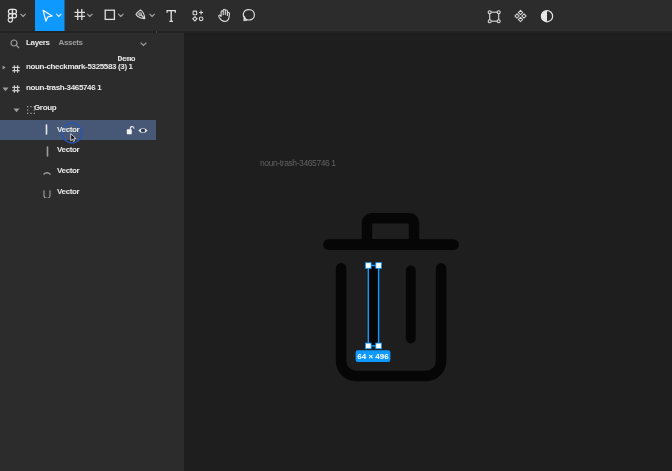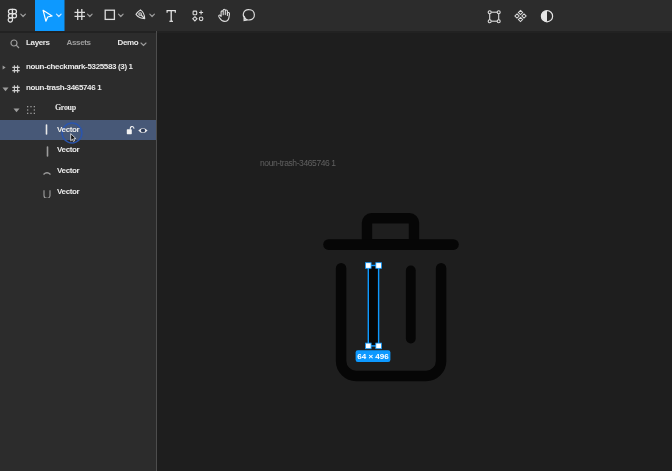--- a/index.html
+++ b/index.html
@@ -1,23 +1,23 @@
 <!DOCTYPE html>
 <html><head>
 <meta charset="utf-8">
 <style>
   html,body{margin:0;padding:0;}
   body{width:672px;height:471px;background:#1e1e1e;font-family:"Liberation Sans",sans-serif;overflow:hidden;position:relative;}
   .toolbar{position:absolute;left:0;top:0;width:672px;height:31px;background:#2c2c2c;}
   .tbdiv{position:absolute;left:0;top:31px;width:672px;height:2px;background:#222222;}
-  .sidebar{position:absolute;left:0;top:33px;width:156px;height:438px;background:#2c2c2c;}
+  .sidebar{position:absolute;left:0;top:33px;width:184px;height:438px;background:#2c2c2c;}
   .vdiv{position:absolute;left:156px;top:31px;width:1px;height:440px;background:#4d4d4d;}
   .abs{position:absolute;}
   .lname{font-size:8px;font-weight:700;color:#e9e9e9;letter-spacing:-0.35px;white-space:nowrap;}
-  .gray{color:#9d9d9d;margin-left:8px;}
+  .gray{color:#9d9d9d;}
   .selrow{position:absolute;left:0;top:87px;width:156px;height:20px;background:#475877;}
 </style>
 </head>
 <body>
   <div class="toolbar"></div>
   <div class="tbdiv"></div>
   <div class="vdiv"></div>
 
   <svg class="abs" style="left:0;top:0" width="672" height="31" viewBox="0 0 672 31">
 
@@ -95,21 +95,21 @@
   </svg>
 
   <div class="sidebar">
 
     <svg class="abs" style="left:10px;top:6px" width="10" height="11" viewBox="0 0 10 11">
       <circle cx="4" cy="4" r="3" stroke="#9d9d9d" stroke-width="1.2" fill="none"></circle>
       <path d="M6.2 6.2 L9 9" stroke="#9d9d9d" stroke-width="1.2"></path>
     </svg>
     <div class="abs lname" style="left:26px;top:4.6px;">Layers</div>
     <div class="abs lname gray" style="left:58.5px;top:4.6px;">Assets</div>
-    <div class="abs lname" style="left:117.5px;top:5px;">Demo</div>
+    <div class="abs lname" style="left:117.5px;top:21px;font-family:Liberation Mono, monospace;">Demo</div>
     <svg class="abs" style="left:139.5px;top:9px" width="7" height="5" viewBox="0 0 7 5">
       <path d="M1 1 l2.5 2.5 L6 1" stroke="#9d9d9d" stroke-width="1.1" fill="none" stroke-linecap="round"></path>
     </svg>
 
     <div class="selrow"></div>
 
     <svg class="abs" style="left:2px;top:32.2px" width="5" height="5" viewBox="0 0 5 5">
       <path d="M0.6 0.4 L3.6 2.5 L0.6 4.6 Z" fill="#9d9d9d"></path>
     </svg>
     <svg class="abs" style="left:12px;top:31.5px" width="8" height="8" viewBox="0 0 8 8">
@@ -133,21 +133,21 @@
         <rect x="0" y="0" width="1.3" height="1.3"></rect>
         <rect x="3.35" y="0" width="1.3" height="1.3"></rect>
         <rect x="6.7" y="0" width="1.3" height="1.3"></rect>
         <rect x="0" y="3.35" width="1.3" height="1.3"></rect>
         <rect x="6.7" y="3.35" width="1.3" height="1.3"></rect>
         <rect x="0" y="6.7" width="1.3" height="1.3"></rect>
         <rect x="3.35" y="6.7" width="1.3" height="1.3"></rect>
         <rect x="6.7" y="6.7" width="1.3" height="1.3"></rect>
       </g>
     </svg>
-    <div class="abs lname" style="left:55px;top:69.7px;font-family:Liberation Serif, serif;">Group</div>
+    <div class="abs lname" style="left:34px;top:69.7px;">Group</div>
 
     <svg class="abs" style="left:60.8px;top:89.2px" width="24" height="23" viewBox="0 0 24 23">
       <circle cx="11" cy="11" r="9.9" stroke="#2b55ad" stroke-width="1.5" fill="none"></circle>
     </svg>
     <svg class="abs" style="left:45.3px;top:91px" width="3" height="11" viewBox="0 0 3 11">
       <path d="M1.5 1 V10" stroke="#e8e8e8" stroke-width="1.6" stroke-linecap="round"></path>
     </svg>
     <div class="abs lname" style="left:57px;top:91.5px;">Vector</div>
 
     <svg class="abs" style="left:126px;top:92px" width="9" height="10" viewBox="0 0 9 10">

